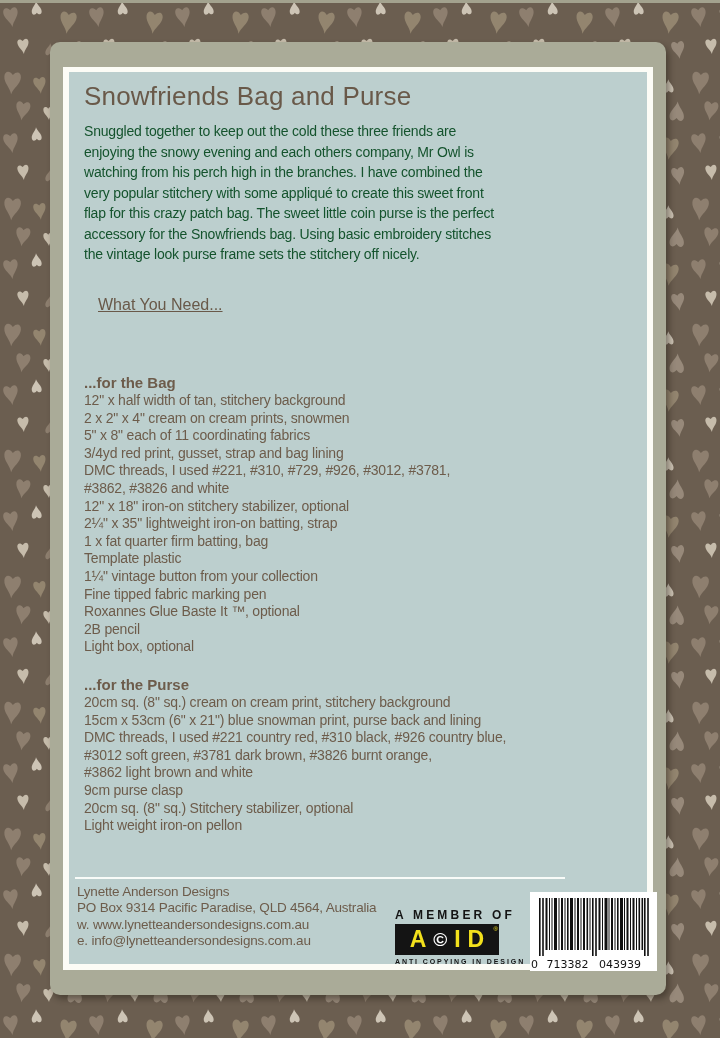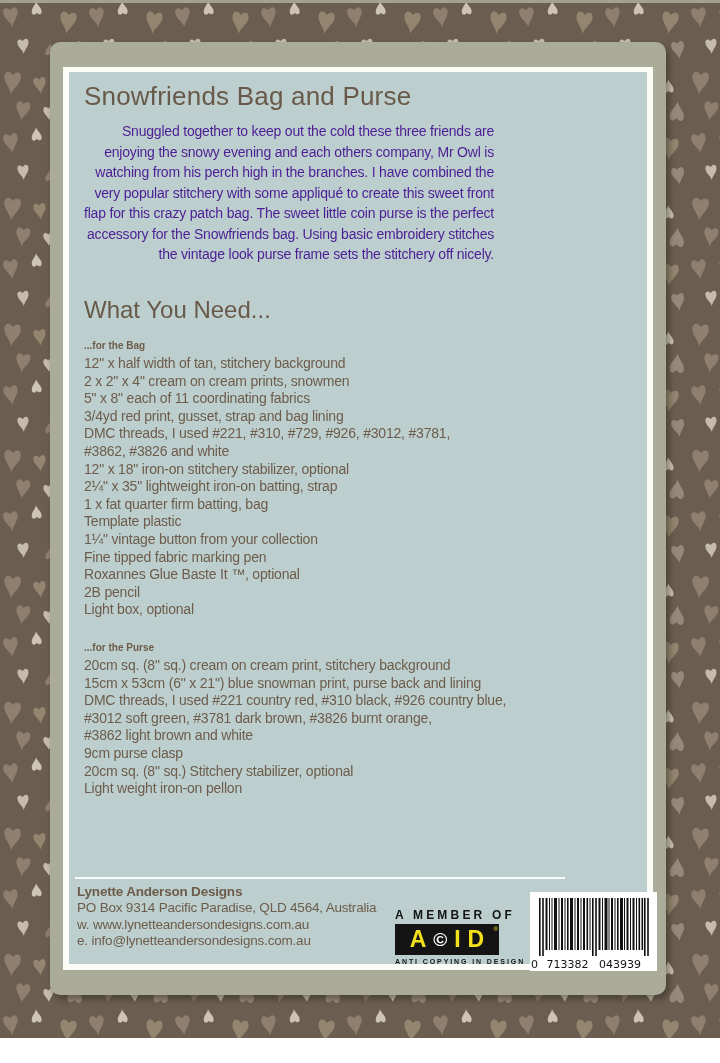--- a/index.html
+++ b/index.html
@@ -18,41 +18,41 @@
     background:#aaab98; border-radius:10px;
     box-shadow:3px 4px 6px rgba(35,28,20,0.45);
   }
   .mat { position:absolute; left:13px; top:25px; right:13px; bottom:25px; background:#fcfcf6; }
   .panel { position:absolute; left:6px; top:5px; right:6px; bottom:6px; background:#bccfce; overflow:visible; }
 
   .title {
     position:absolute; left:15px; top:9px;
     font-size:26px; color:#695949; letter-spacing:0.2px; white-space:nowrap;
   }
-  .intro { position:absolute; left:15px; top:49px; color:#4c1d95;text-align:right; }
+  .intro { position:absolute; left:15px; top:49px; color:#14532d; }
   .intro .ln { font-size:14px; line-height:20.5px; white-space:nowrap; letter-spacing:-0.2px; }
 
   .wyn {
-    position:absolute; left:15px; top:224px;
-    font-size:24px; color:#695949; white-space:nowrap;
+    position:absolute; left:29px; top:224px;
+    font-size:16px; color:#695949; white-space:nowrap;text-decoration:underline;
   }
   .section { position:absolute; left:15px; color:#6d5c4b; }
   .section-bag { top:265px; }
   .section-purse { top:567px; }
-  .section-heading { font-size:10px; font-weight:bold; line-height:18px; white-space:nowrap; }
+  .section-heading { font-size:15px; font-weight:bold; line-height:18px; white-space:nowrap;margin-top:37px; }
   ul.req { list-style:none; margin:0; padding:0; }
   ul.req li { font-size:14px; line-height:17.6px; white-space:nowrap; letter-spacing:-0.2px; }
 
   .footer-divider {
     position:absolute; left:6px; top:805px; width:490px; height:2px;
     background:#fbfdfa; opacity:0.95;
   }
   .footer { position:absolute; left:8px; top:812px; color:#6d5c4b; }
   .footer .f-ln { font-size:13.5px; line-height:16.3px; white-space:nowrap; letter-spacing:-0.2px; }
-  .footer .f-company { font-weight:bold; }
+  .footer .f-company { font-weight:normal; }
 
   .acid { position:absolute; left:326px; top:836px; width:104px; text-align:center; }
   .acid-member {
     font-size:12px; font-weight:bold; letter-spacing:3.2px;
     color:#141414; white-space:nowrap;
   }
   .acid-box {
     margin-top:2px; background:#141414; height:31px;
     display:flex; align-items:center; justify-content:space-evenly;
     padding:0 8px; position:relative;

